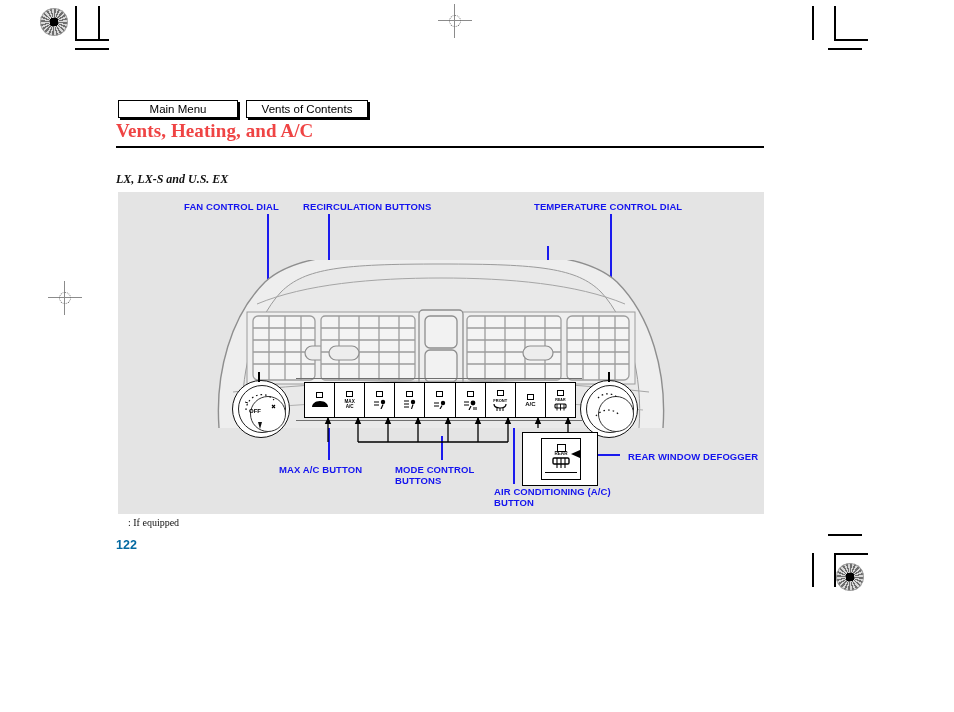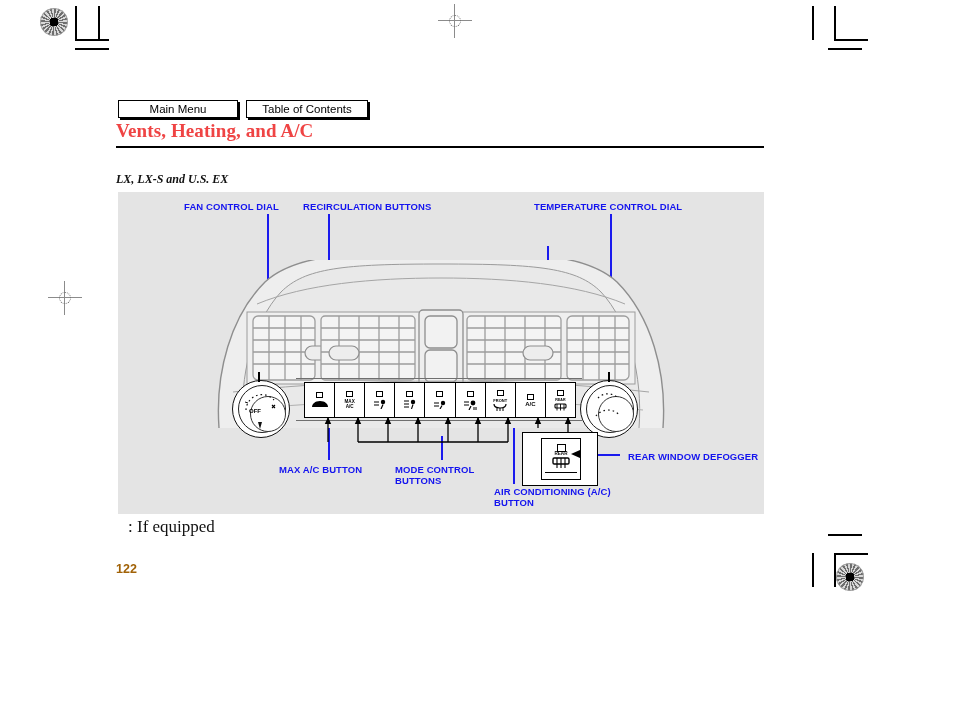--- a/index.html
+++ b/index.html
@@ -79,25 +79,25 @@
   }
   .btn:last-child{border-right:none;}
   .led{width:5px;height:4px;border:1px solid #000;background:#fff;margin-bottom:2px;}
   .glyph{font-size:4.6px;font-weight:bold;line-height:5px;color:#000;text-align:center;}
 
   .detail-box{position:absolute;border:1.6px solid #000;background:#fff;}
   .detail-inner{position:absolute;border:1.3px solid #000;background:#fff;}
 
   .footnote{
     position:absolute;left:128px;top:517px;
-    font-family:"Liberation Serif",serif;font-size:17px;color:#111;
+    font-family:"Liberation Serif",serif;font-size:10px;color:#111;
   }
   .pageno{
     position:absolute;left:116px;top:538px;
-    font-size:12.5px;font-weight:bold;color:#a16207;margin-top:24px;
+    font-size:12.5px;font-weight:bold;color:#0369a1;
   }
 </style>
 </head>
 <body>
 
 <div class="abs">
 
   <div class="rosette" style="left:40px;top:8px;"></div>
   <div class="crop" style="left:75px;top:6px;width:1.5px;height:34px;"></div>
   <div class="crop" style="left:98px;top:6px;width:1.5px;height:34px;"></div>
@@ -122,21 +122,21 @@
   </div>
 
   <div class="crop" style="left:828px;top:534px;width:34px;height:1.5px;"></div>
   <div class="crop" style="left:834px;top:553px;width:34px;height:1.5px;"></div>
   <div class="crop" style="left:812px;top:553px;width:1.5px;height:34px;"></div>
   <div class="crop" style="left:834px;top:553px;width:1.5px;height:34px;"></div>
   <div class="rosette" style="left:836px;top:563px;"></div>
 </div>
 
 <div class="navbtn" style="left:118px;top:100px;width:118px;">Main Menu</div>
-<div class="navbtn" style="left:246px;top:100px;width:120px;">Table of Contents</div>
+<div class="navbtn" style="left:246px;top:100px;width:120px;">Vents of Contents</div>
 
 <div class="page-title">Vents, Heating, and A/C</div>
 <div class="title-rule"></div>
 <div class="model-line">LX, LX-S and U.S. EX</div>
 
 <div class="panel">
 
   <div class="cap" style="left:66px;top:9px;">FAN CONTROL DIAL</div>
   <div class="cap" style="left:185px;top:9px;">RECIRCULATION BUTTONS</div>
   <div class="cap" style="left:416px;top:9px;">TEMPERATURE CONTROL DIAL</div>

